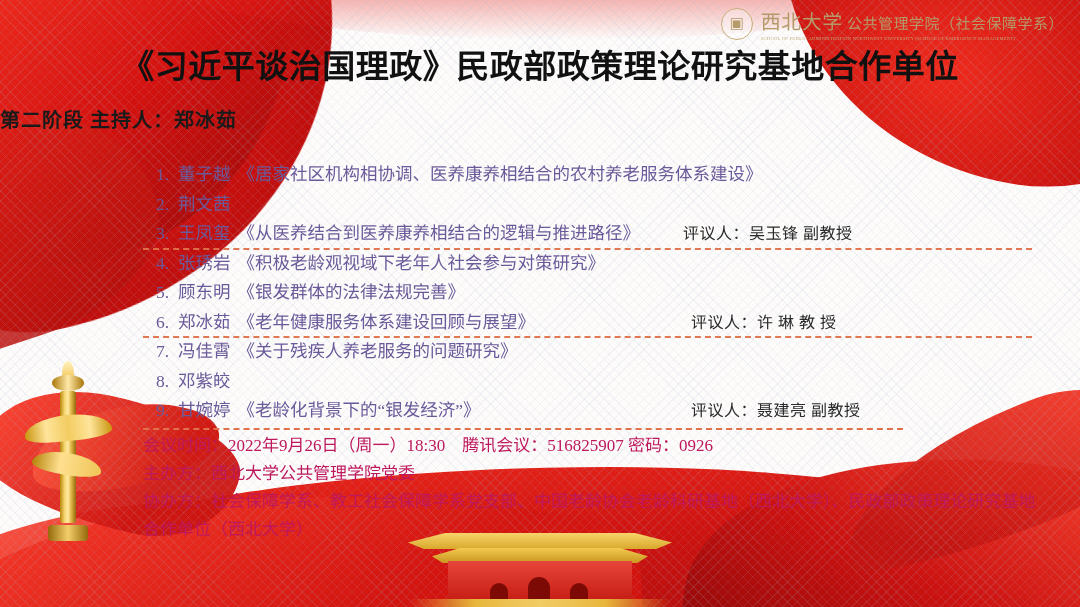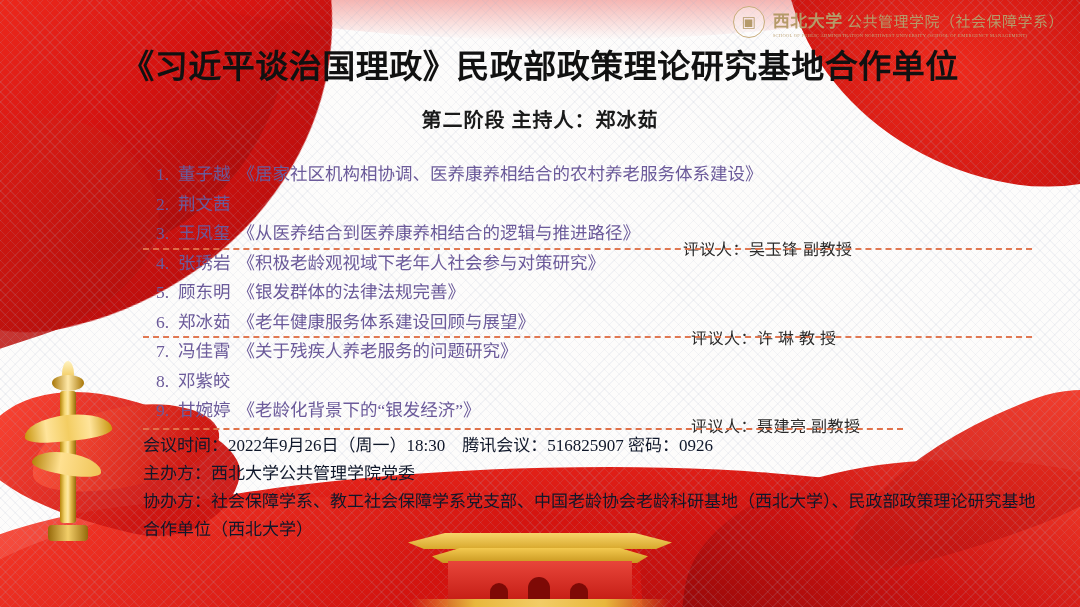--- a/index.html
+++ b/index.html
@@ -197,37 +197,37 @@
     border: 1.6px solid #c9ae7d;
     display: flex; align-items: center; justify-content: center;
     color: #b59a6a; font-size: 15px; line-height: 1;
     background: rgba(255,255,255,0.35);
   }
   .logo-text { display: flex; flex-direction: column; }
   .logo-cn {
     font-size: 15px; color: #b59a69; letter-spacing: 0.5px;
     font-family: "Liberation Serif", "DejaVu Serif", serif; white-space: nowrap;
   }
-  .logo-cn .big { font-size: 17px; font-weight: 700; }
+  .logo-cn .big { font-size: 20px; font-weight: 400; }
   .logo-en {
     font-size: 4.5px; color: #c2a97e; letter-spacing: 0.3px;
     margin-top: 1px; white-space: nowrap;
   }
 
   
   .title {
     position: absolute; top: 40px; left: 0; right: 0;
     text-align: center; z-index: 5;
     font-size: 33px; font-weight: 700; color: #111111;
     letter-spacing: 0.5px;
     font-family: "Liberation Sans", "DejaVu Sans", sans-serif;
   }
   .subtitle {
     position: absolute; top: 104px; left: 0; right: 0;
-    text-align: center; z-index: 5;
+    text-align: left; z-index: 5;
     font-size: 20px; font-weight: 700; color: #1a1a1a;
     letter-spacing: 1px;
   }
 
   
   .list {
     position: absolute; top: 160px; left: 143px; right: 40px;
     z-index: 5;
   }
   .row {
@@ -238,35 +238,34 @@
     font-size: 17.5px;
     white-space: nowrap;
   }
   .row .num { width: 26px; text-align: right; margin-right: 9px; flex: none; }
   .row .who { margin-right: 7px; }
   .row .what { }
   .row .reviewer {
     position: absolute; left: 560px; top: 1px;
     color: #2a2a2a; font-size: 16px; letter-spacing: 0.5px;
     font-family: "Liberation Serif", "DejaVu Serif", serif;
-    margin-top: 16px;
   }
   .row.shift-rev .reviewer { left: 540px; }
   .row.shift-rev2 .reviewer { left: 548px; }
   .dash {
     position: absolute; left: 0; right: 8px; bottom: -1px;
     height: 0;
     border-bottom: 2px dashed #e0714a;
     opacity: 0.95;
   }
 
   
   .info {
     position: absolute; left: 143px; top: 432px; right: 30px;
-    z-index: 5; color: #0f172a; font-size: 17px; line-height: 28px;
+    z-index: 5; color: #be185d; font-size: 17px; line-height: 28px;
   }
   .info .line { white-space: nowrap; }
   .info .wrapline { white-space: normal; }
   .info-sep {
     position: absolute; left: 143px; top: 428px; width: 760px;
     border-bottom: 2px dashed #e0714a; z-index: 5;
   }
 </style>
 </head>
 <body>

